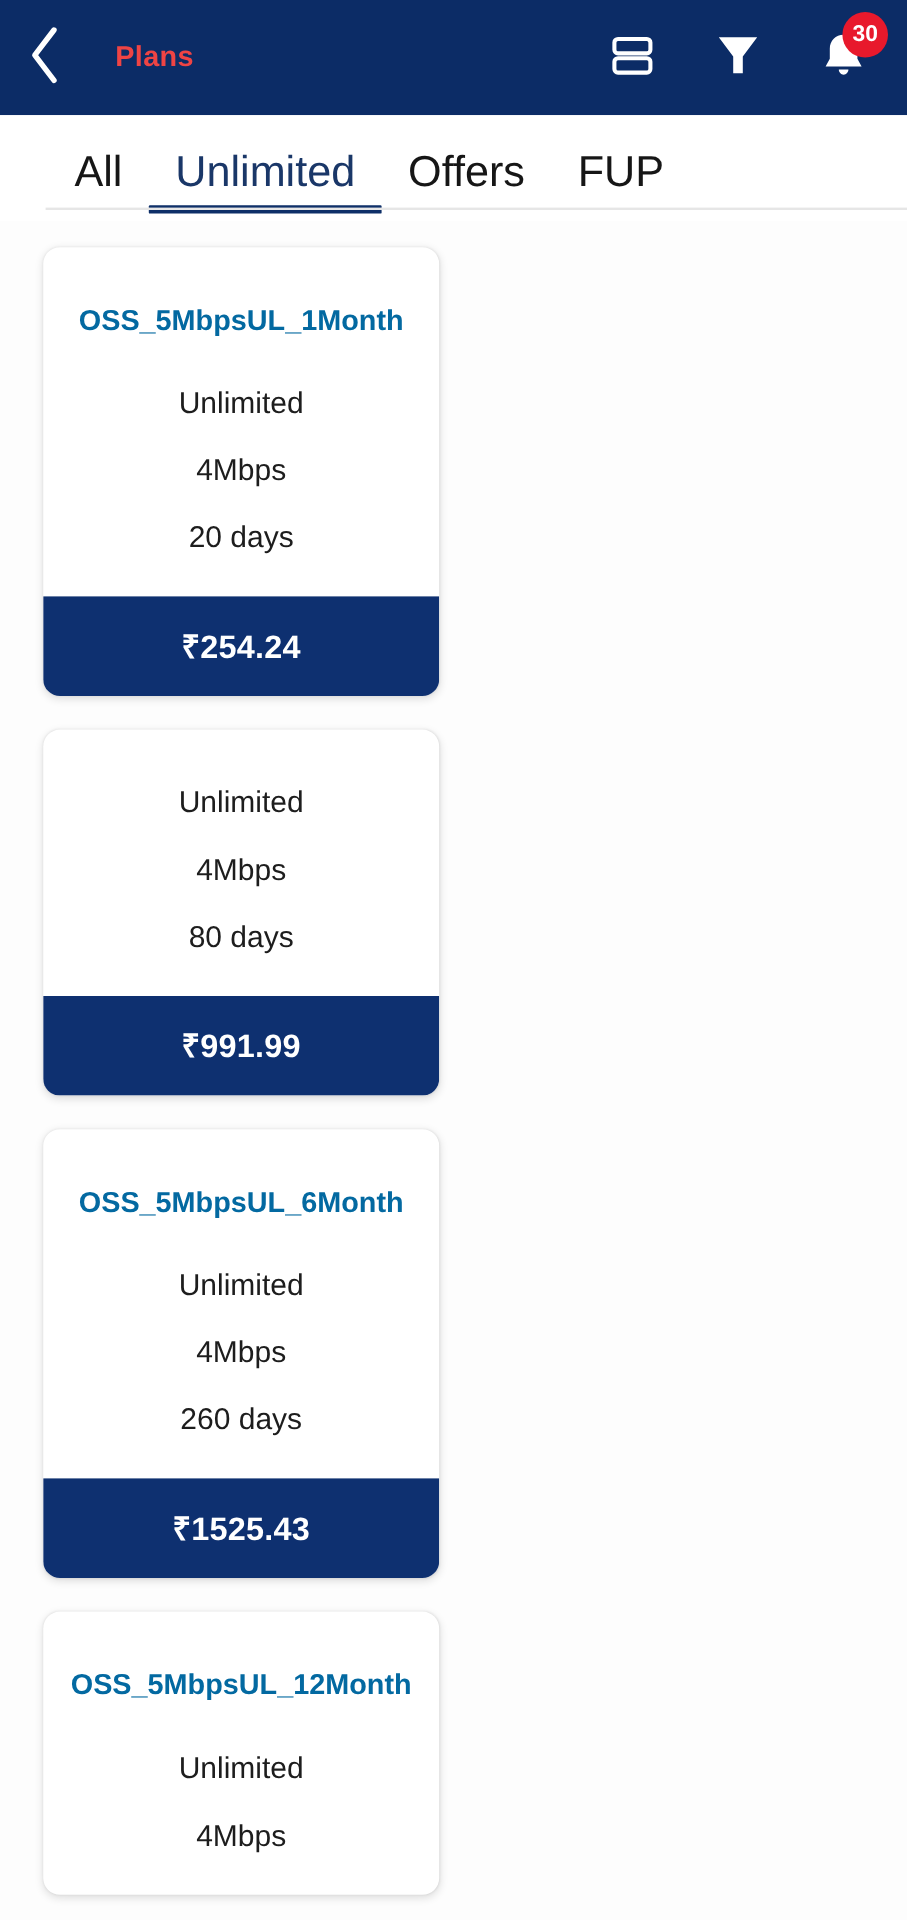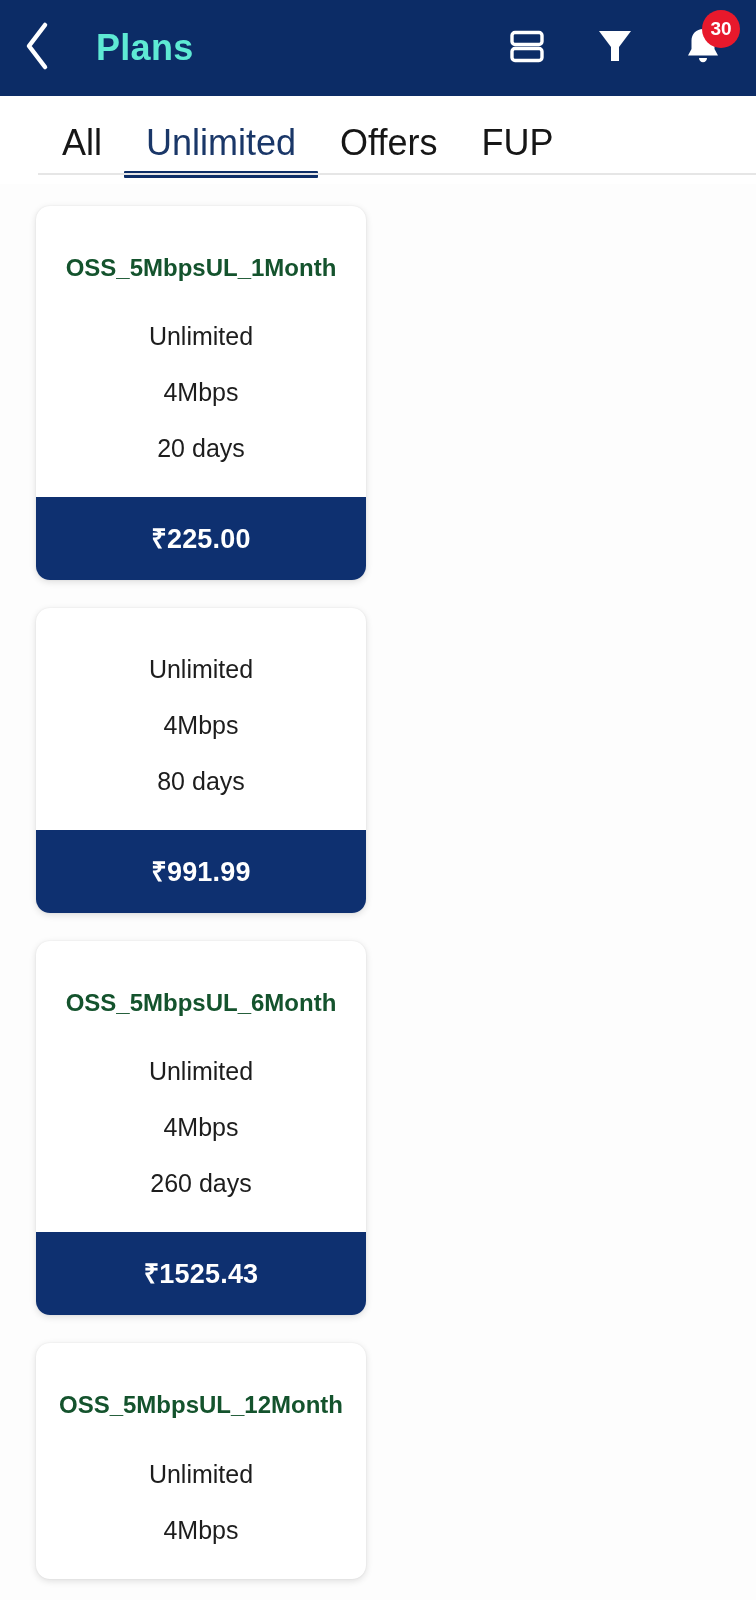--- a/index.html
+++ b/index.html
@@ -34,22 +34,22 @@
     width: 52px;
     height: 60px;
     display: flex;
     align-items: center;
     justify-content: flex-start;
     cursor: pointer;
     flex: 0 0 auto;
   }
 
   .appbar-title {
-    color: #5eead4;
-    font-size: 36px;
+    color: #ef4444;
+    font-size: 24px;
     font-weight: bold;
     letter-spacing: 0.3px;
     margin-left: 22px;
     white-space: nowrap;
   }
 
   .appbar-spacer { flex: 1 1 auto; }
 
   .appbar-actions {
     display: flex;
@@ -166,21 +166,21 @@
     padding: 46px 18px 26px 18px;
     display: flex;
     flex-direction: column;
     align-items: center;
     flex: 1 1 auto;
   }
 
   .plan-title {
     font-size: 24px;
     font-weight: bold;
-    color: #14532d;
+    color: #0369a1;
     line-height: 1.3;
     word-break: break-all;
     margin-bottom: 38px;
   }
 
   .plan-attr {
     font-size: 25px;
     color: #1d1d1d;
     text-align: center;
     margin-bottom: 26px;
@@ -281,21 +281,21 @@
   <div class="plans-scroll">
     <div class="plans-grid">
 
       <div class="plan-card">
         <div class="plan-body">
           <div class="plan-title">OSS_5MbpsUL_1Month</div>
           <div class="plan-attr">Unlimited</div>
           <div class="plan-attr">4Mbps</div>
           <div class="plan-attr">20 days</div>
         </div>
-        <div class="plan-price">₹225.00</div>
+        <div class="plan-price">₹254.24</div>
       </div>
 
       <div class="plan-card">
         <div class="plan-body">
           <div class="plan-attr">Unlimited</div>
           <div class="plan-attr">4Mbps</div>
           <div class="plan-attr">80 days</div>
         </div>
         <div class="plan-price">₹991.99</div>
       </div>

